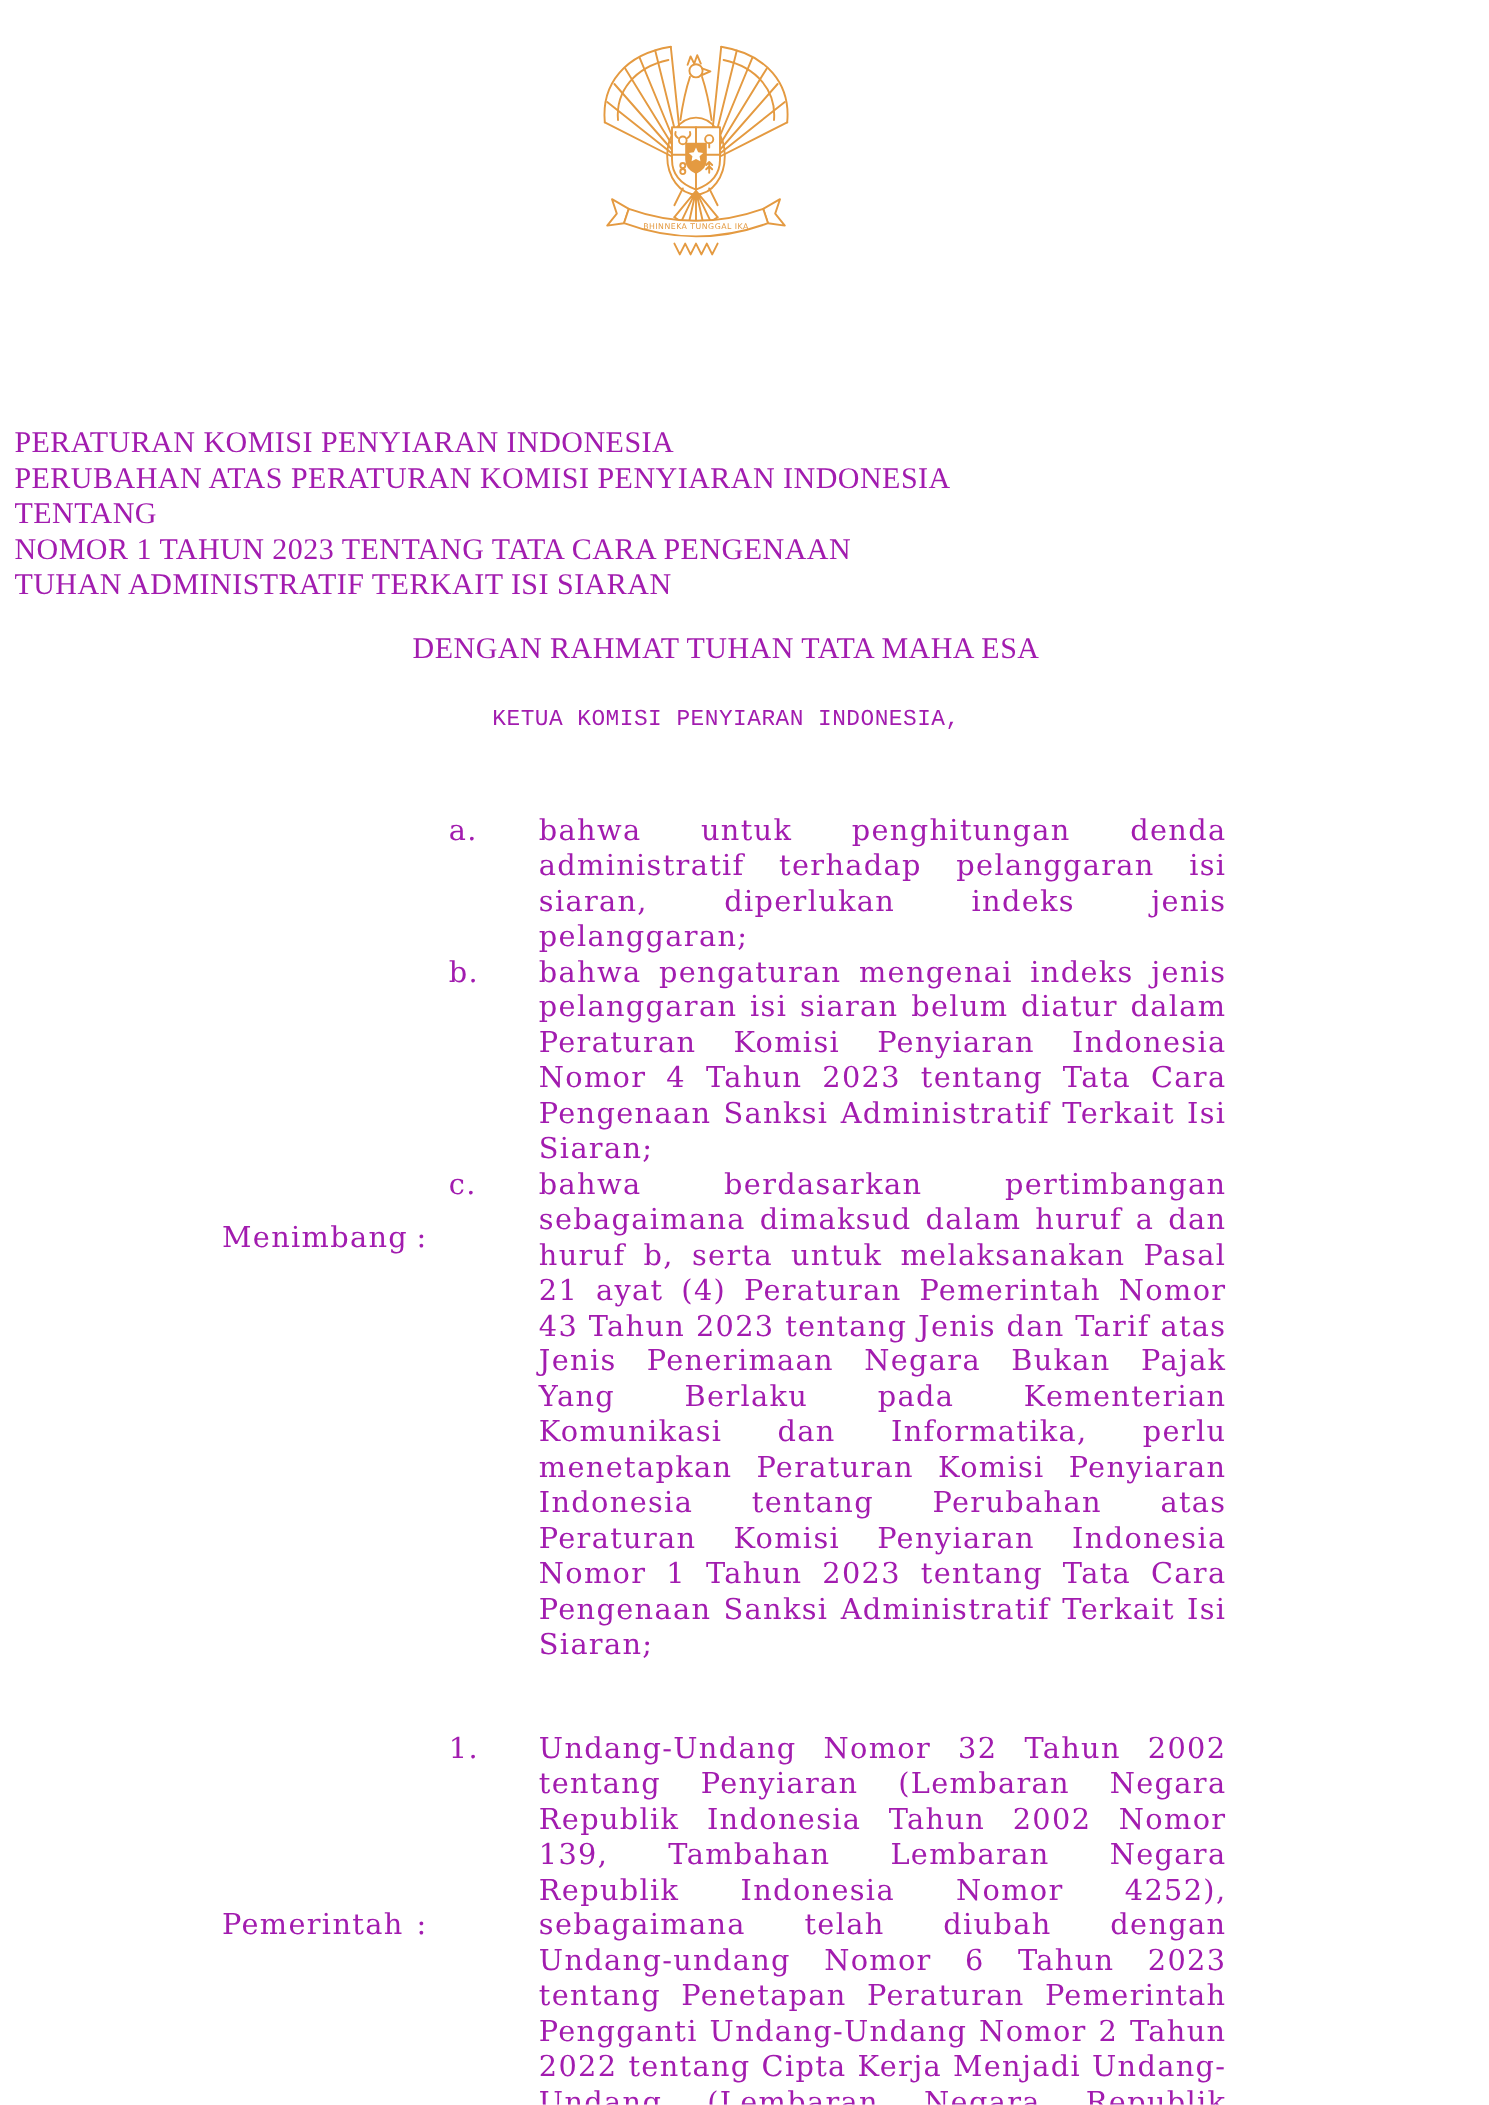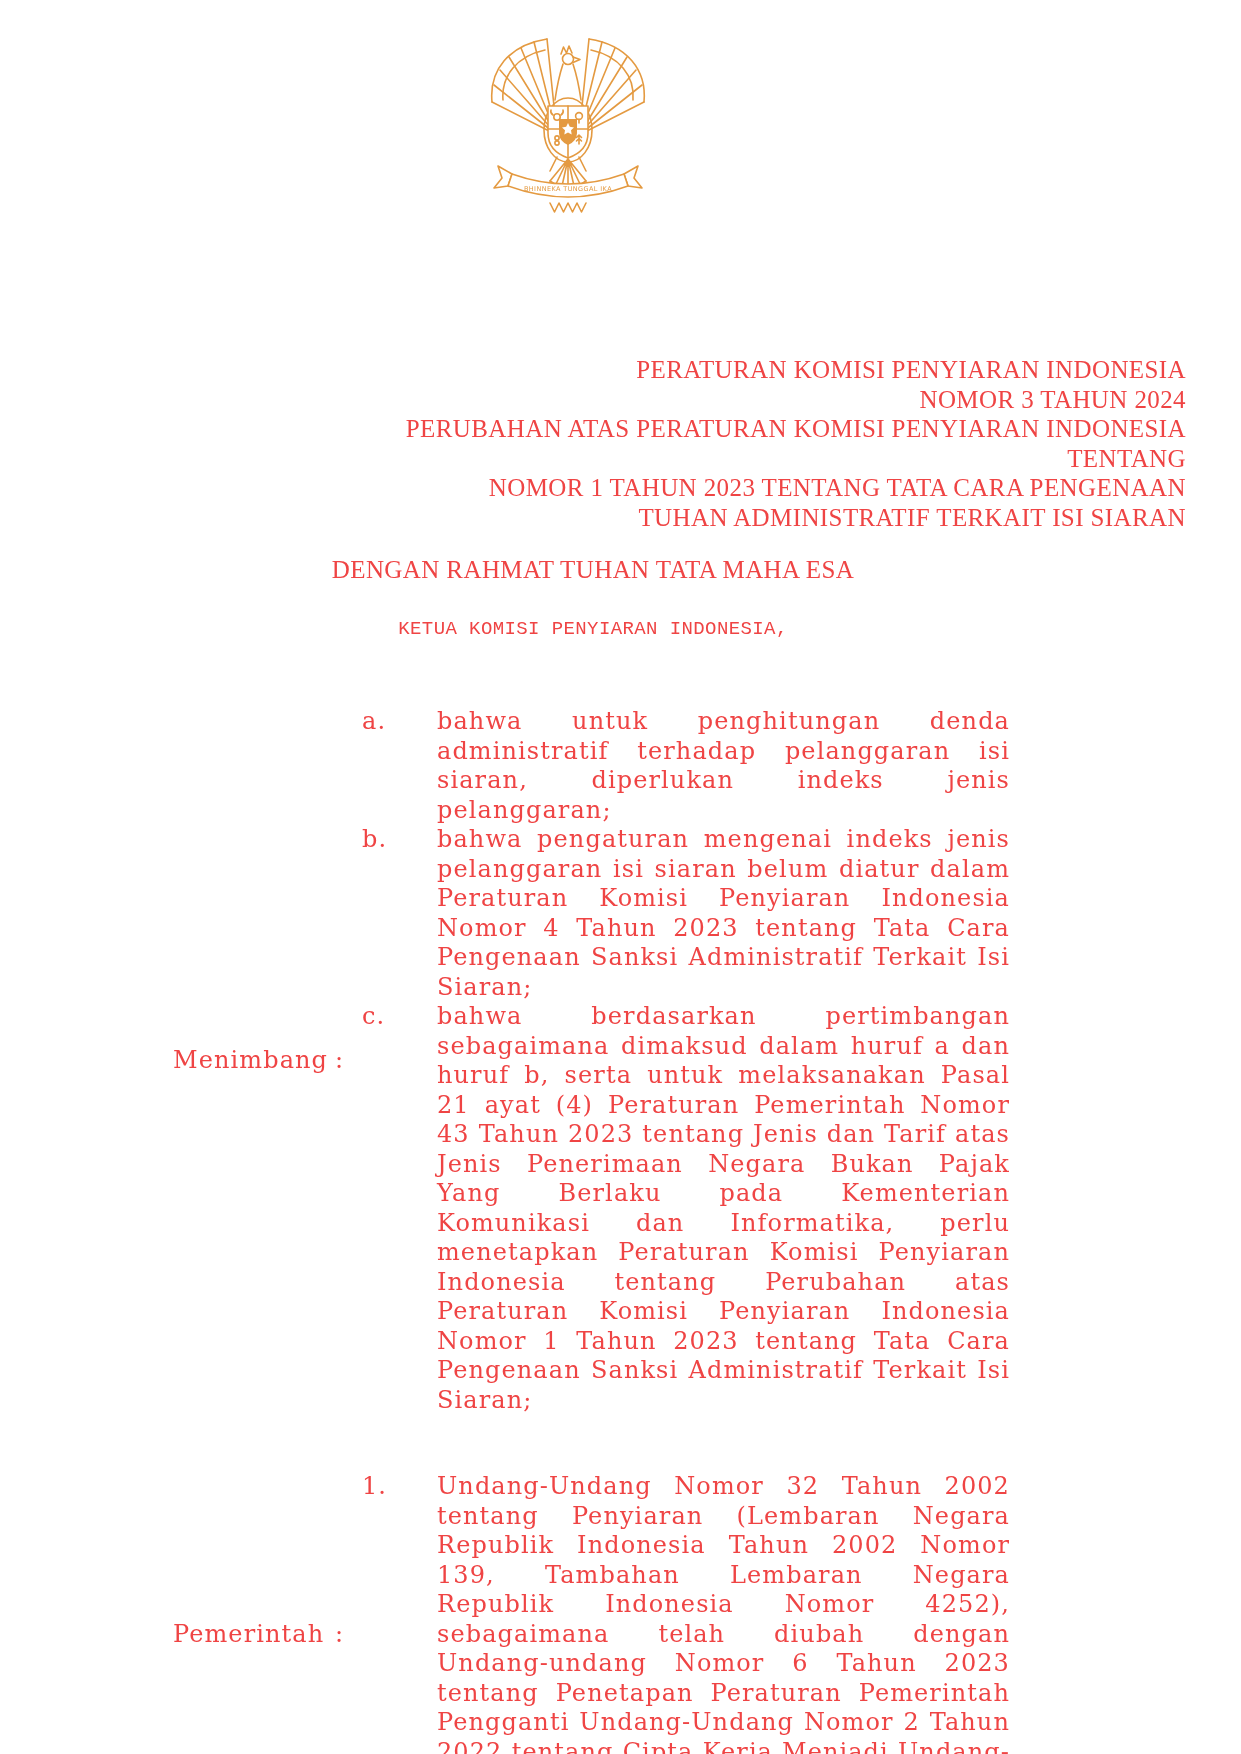--- a/index.html
+++ b/index.html
@@ -6,37 +6,38 @@
     margin: 0;
     padding: 0;
     background: #ffffff;
   }
   .page {
     position: relative;
     width: 1186px;
     height: 1754px;
     background: #ffffff;
     overflow: hidden;
-    color: #ef4444;
+    color: #a21caf;
+    padding-left: 12px;
   }
   
   .emblem-wrap {
     padding-top: 38px;
     display: flex;
     justify-content: center;
   }
   .emblem-wrap svg {
     position: relative;
     left: -25px;
     display: block;
   }
   
   .title-block {
     margin-top: 135px;
-    text-align: right;
+    text-align: left;
     font-family: "Liberation Serif", "DejaVu Serif", serif;
     font-size: 25px;
     line-height: 29.5px;
     letter-spacing: 0.4px;
   }
   .invocation {
     margin-top: 23px;
     text-align: center;
     font-family: "Liberation Serif", "DejaVu Serif", serif;
     font-size: 25px;
@@ -156,21 +157,20 @@
         <path d="M25,136 L11,128 L15,140 L7,150 L21,148 Z" fill="#ffffff"></path>
         <path d="M137,136 L151,128 L147,140 L155,150 L141,148 Z" fill="#ffffff"></path>
         <path d="M25,136 Q81,156 137,136 L141,148 Q81,170 21,148 Z" fill="#ffffff"></path>
       </g>
       <text x="81" y="153" text-anchor="middle" font-family="DejaVu Sans, sans-serif" font-size="6.5" letter-spacing="0.4" fill="#E49A41">BHINNEKA TUNGGAL IKA</text>
     </svg>
   </div>
 
   <div class="title-block">
     <div>PERATURAN KOMISI PENYIARAN INDONESIA</div>
-    <div>NOMOR 3 TAHUN 2024</div>
     <div>PERUBAHAN ATAS PERATURAN KOMISI PENYIARAN INDONESIA</div>
     <div>TENTANG</div>
     <div>NOMOR 1 TAHUN 2023 TENTANG TATA CARA PENGENAAN</div>
     <div>TUHAN ADMINISTRATIF TERKAIT ISI SIARAN</div>
   </div>
 
   <div class="invocation">DENGAN RAHMAT TUHAN TATA MAHA ESA</div>
 
   <div class="official">KETUA KOMISI PENYIARAN INDONESIA,</div>
 

